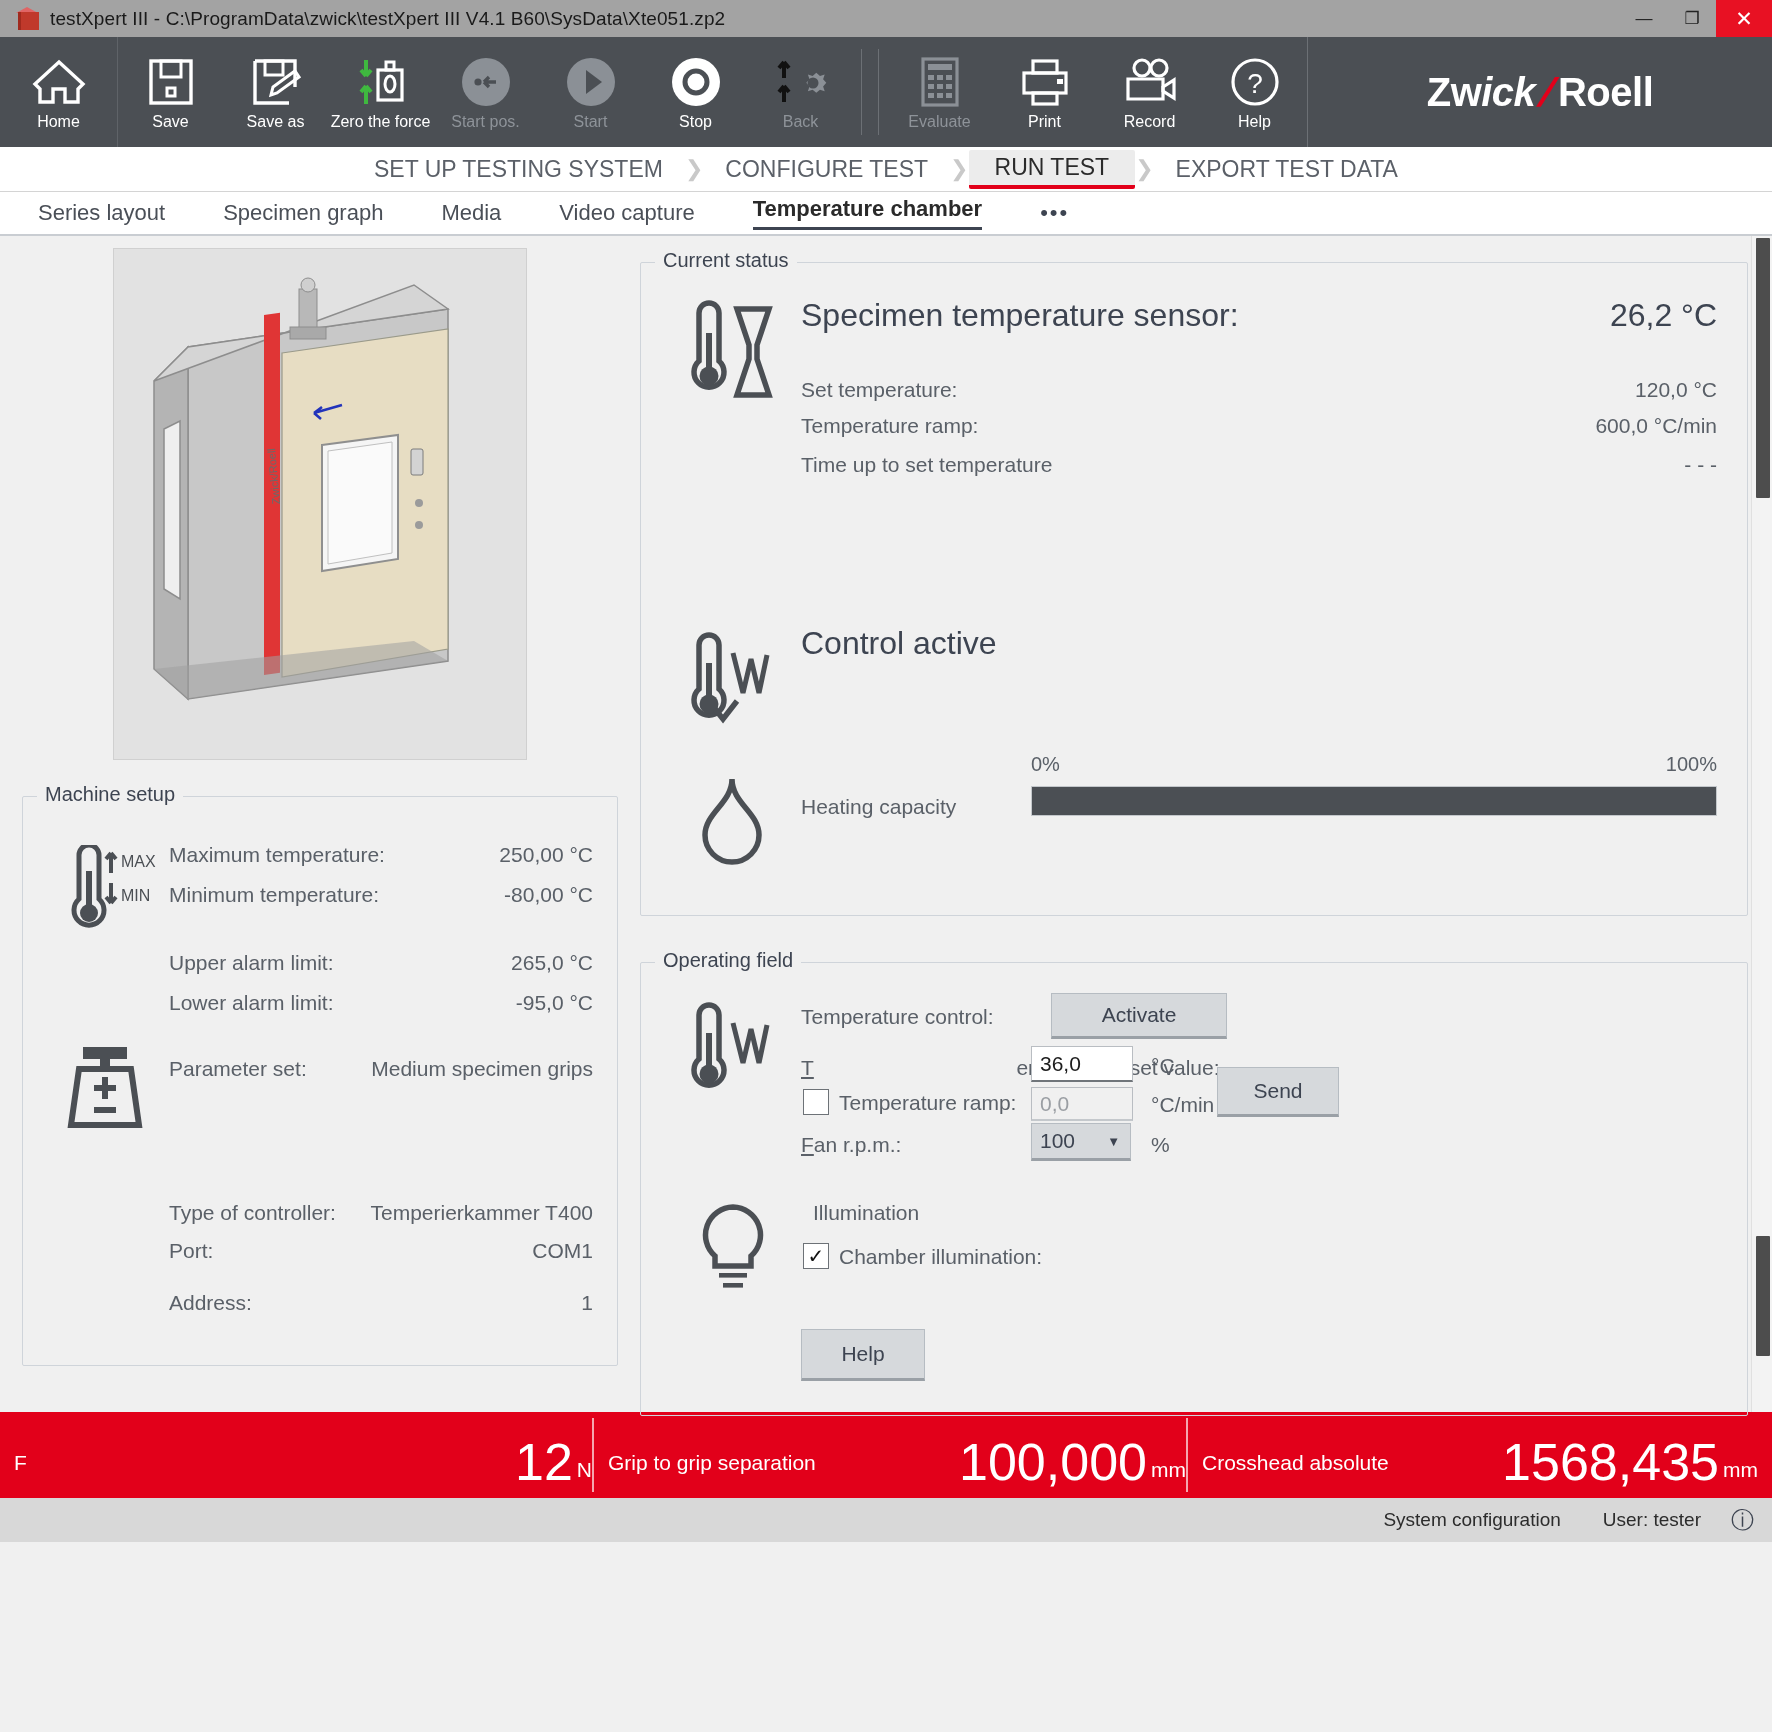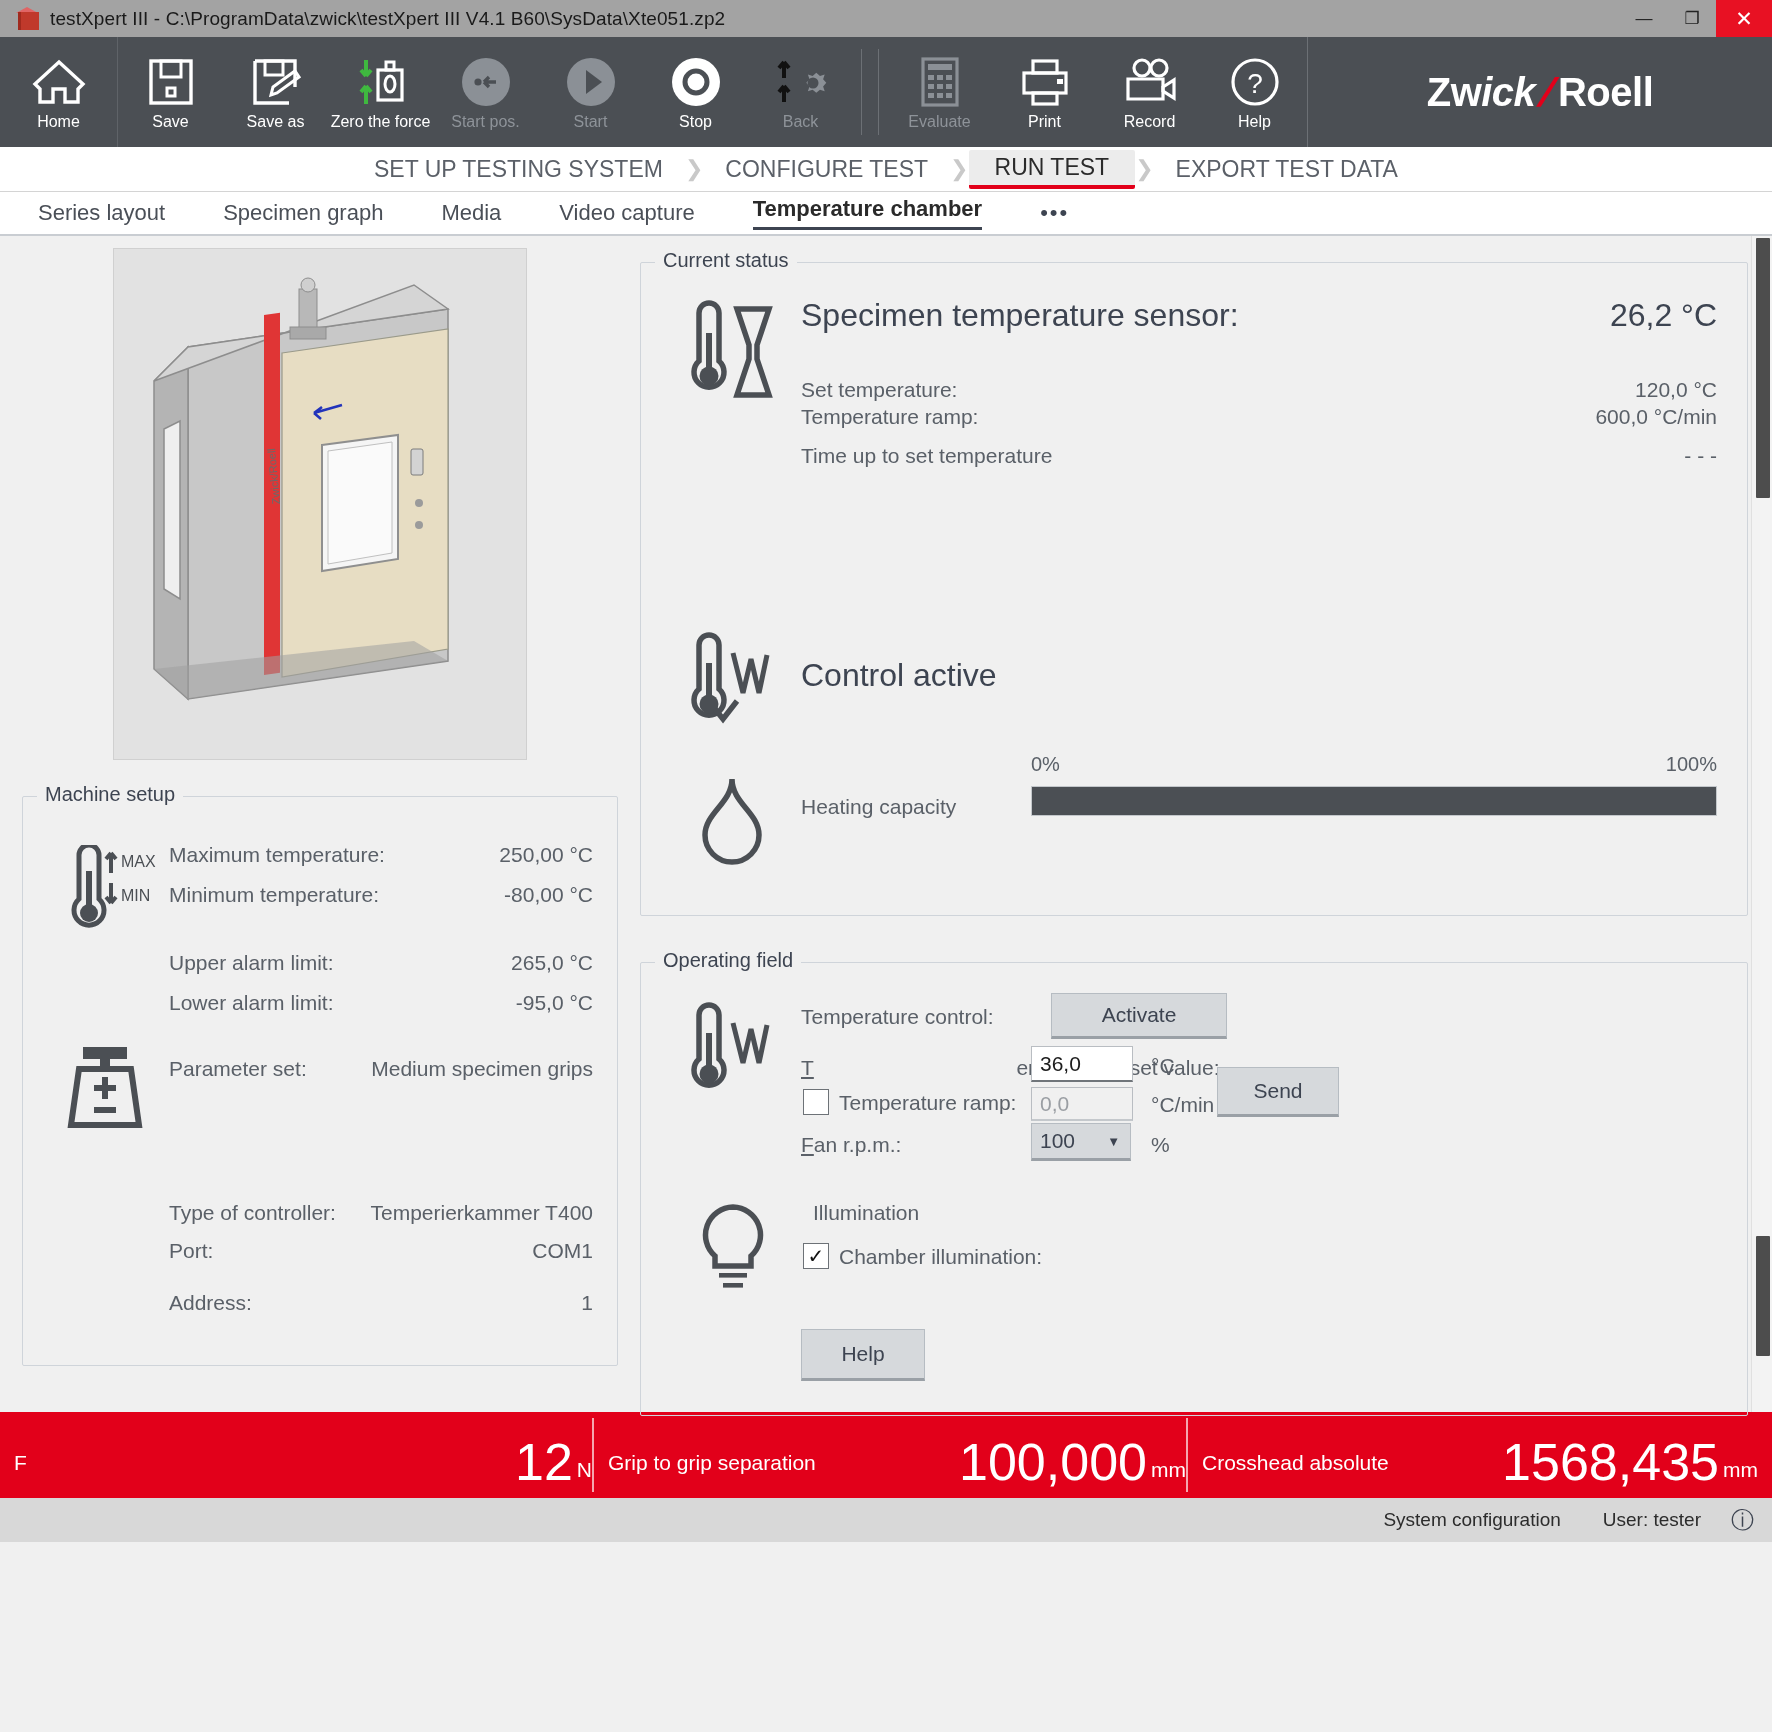--- a/index.html
+++ b/index.html
@@ -404,21 +404,21 @@
           <rect x="21" y="34" width="6" height="40" fill="#4b4f54"></rect>
           <path d="M52 10 H84 L72 46 L72 60 L84 96 H52 L64 60 L64 46 Z" fill="none" stroke="#4b4f54" stroke-width="5.5"></path>
         </svg>
       </div>
 
       <div style="position:absolute;left:160px;top:34px;right:30px;">
         <div style="display:flex;align-items:baseline;margin-bottom:44px;">
           <span style="font-size:32px;color:#3d4451;">Specimen temperature sensor:</span>
           <span style="margin-left:auto;font-size:32px;color:#3d4451;">26,2 °C</span>
         </div>
-        <div class="rowline" style="margin-bottom:3px;gap:12px;">
+        <div class="rowline" style="margin-bottom:12px;gap:12px;">
           <span class="rl-label">Set temperature:</span>
           <span class="rl-val">120,0 °C</span>
         </div>
         <div class="rowline" style="margin-bottom:15px;">
           <span class="rl-label">Temperature ramp:</span>
           <span class="rl-val">600,0 °C/min</span>
         </div>
         <div class="rowline" style="margin-bottom:28px;">
           <span class="rl-label">Time up to set temperature</span>
           <span class="rl-val">- - -</span>
@@ -427,21 +427,21 @@
 
       <div style="position:absolute;left:44px;top:368px;">
         <svg width="96" height="96" viewBox="0 0 96 96">
           <path d="M14 14 a10 10 0 0 1 20 0 V58 a15 15 0 1 1 -20 0 Z" fill="none" stroke="#4b4f54" stroke-width="5.5"></path>
           <circle cx="24" cy="73" r="9.5" fill="#4b4f54"></circle>
           <rect x="21" y="32" width="6" height="38" fill="#4b4f54"></rect>
           <path d="M48 22 L58 62 L66 28 L74 62 L82 24" fill="none" stroke="#4b4f54" stroke-width="5"></path>
           <path d="M30 78 L38 88 L52 70" fill="none" stroke="#4b4f54" stroke-width="5.5"></path>
         </svg>
       </div>
-      <div style="position:absolute;left:160px;top:362px;font-size:32px;color:#3d4451;margin-top:32px;">Control active</div>
+      <div style="position:absolute;left:160px;top:362px;font-size:32px;color:#3d4451;">Control active</div>
 
       <div style="position:absolute;left:48px;top:510px;">
         <svg width="86" height="92" viewBox="0 0 86 92">
           <path d="M43 6 C43 30 16 40 16 62 a27 27 0 0 0 54 0 C70 40 43 30 43 6 Z" fill="none" stroke="#4b4f54" stroke-width="5.5"></path>
         </svg>
       </div>
       <div style="position:absolute;left:160px;top:532px;font-size:21px;color:#5a6068;">Heating capacity</div>
       <div style="position:absolute;left:390px;top:490px;right:30px;">
         <div style="display:flex;justify-content:space-between;font-size:20px;color:#5a6068;margin-bottom:10px;">
           <span>0%</span>

